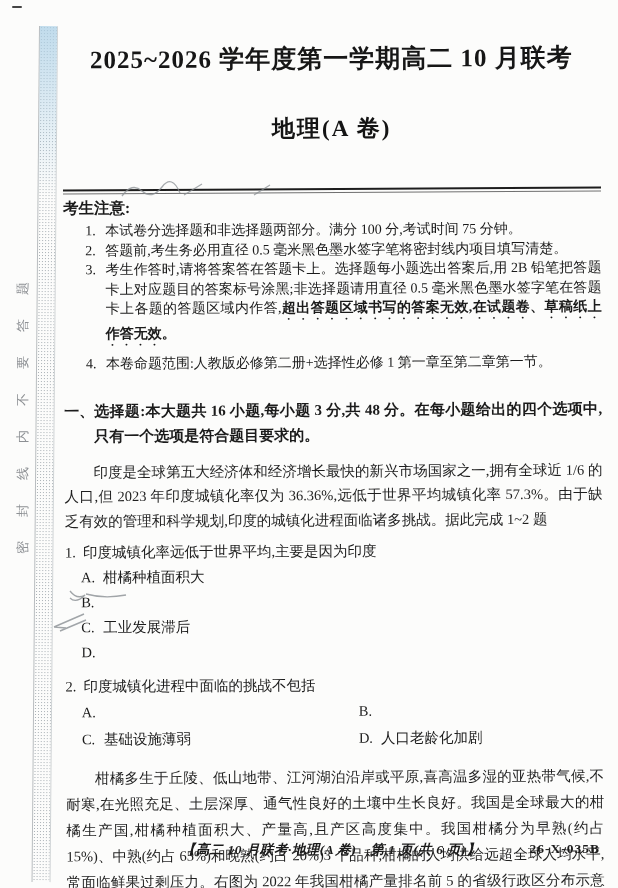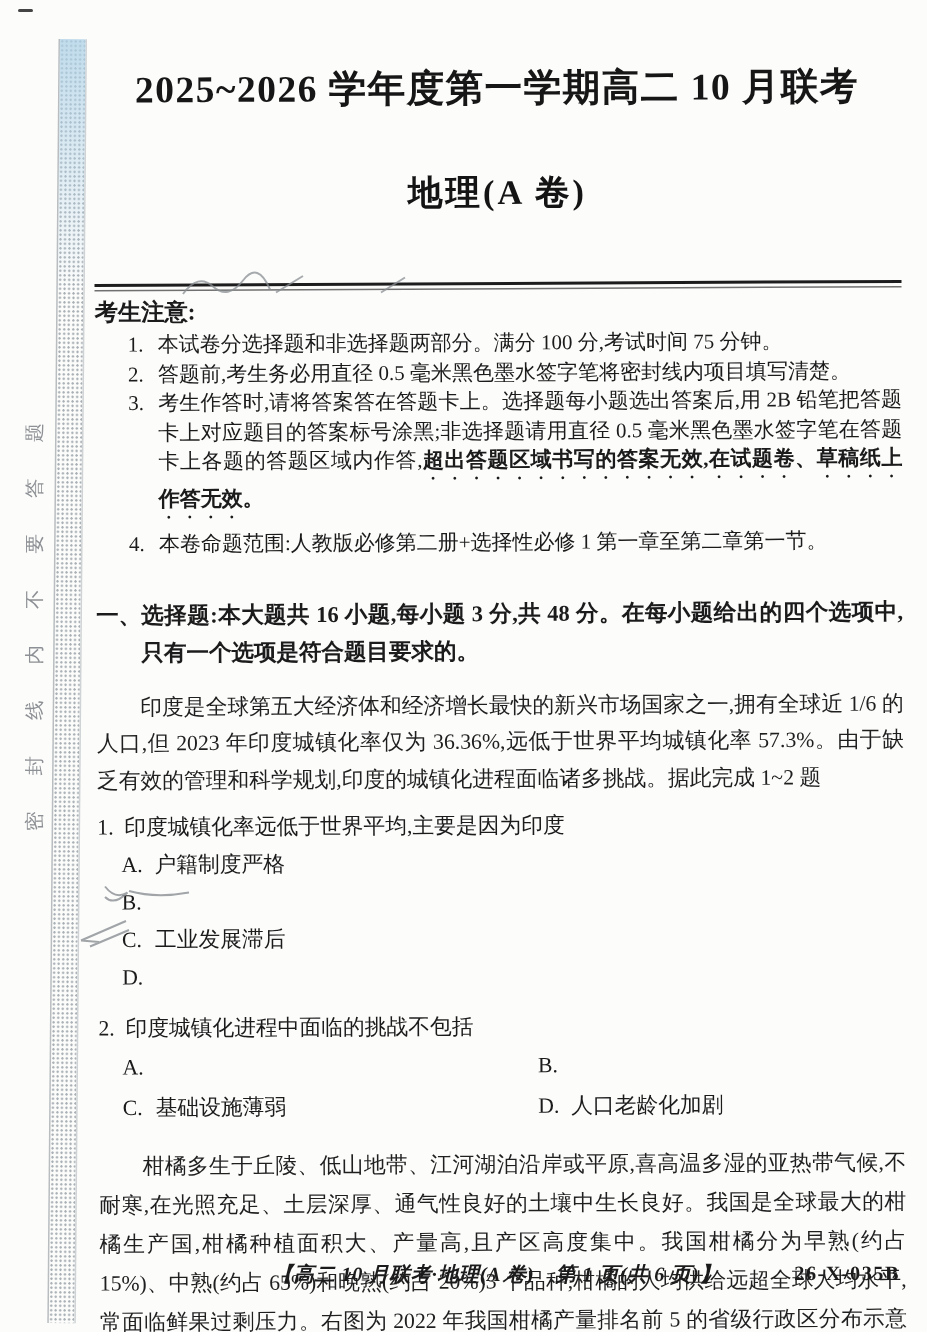--- a/index.html
+++ b/index.html
@@ -151,21 +151,21 @@
 
     <div class="passage">印度是全球第五大经济体和经济增长最快的新兴市场国家之一,拥有全球近 1/6 的人口,但 2023 年印度城镇化率仅为 36.36%,远低于世界平均城镇化率 57.3%。由于缺乏有效的管理和科学规划,印度的城镇化进程面临诸多挑战。据此完成 1~2 题</div>
 
     <div class="question">
       <div class="q-stem">
         <span class="q-num">1.</span>
         <span>印度城镇化率远低于世界平均,主要是因为印度</span>
       </div>
       <div class="opt">
         <span class="opt-label">A.</span>
-        <span>户籍制度严格</span>
+        <span>柑橘种植面积大</span>
       </div>
       <div class="opt">
         <span class="opt-label">B.</span>
       </div>
       <div class="opt">
         <span class="opt-label">C.</span>
         <span>工业发展滞后</span>
       </div>
       <div class="opt">
         <span class="opt-label">D.</span>

